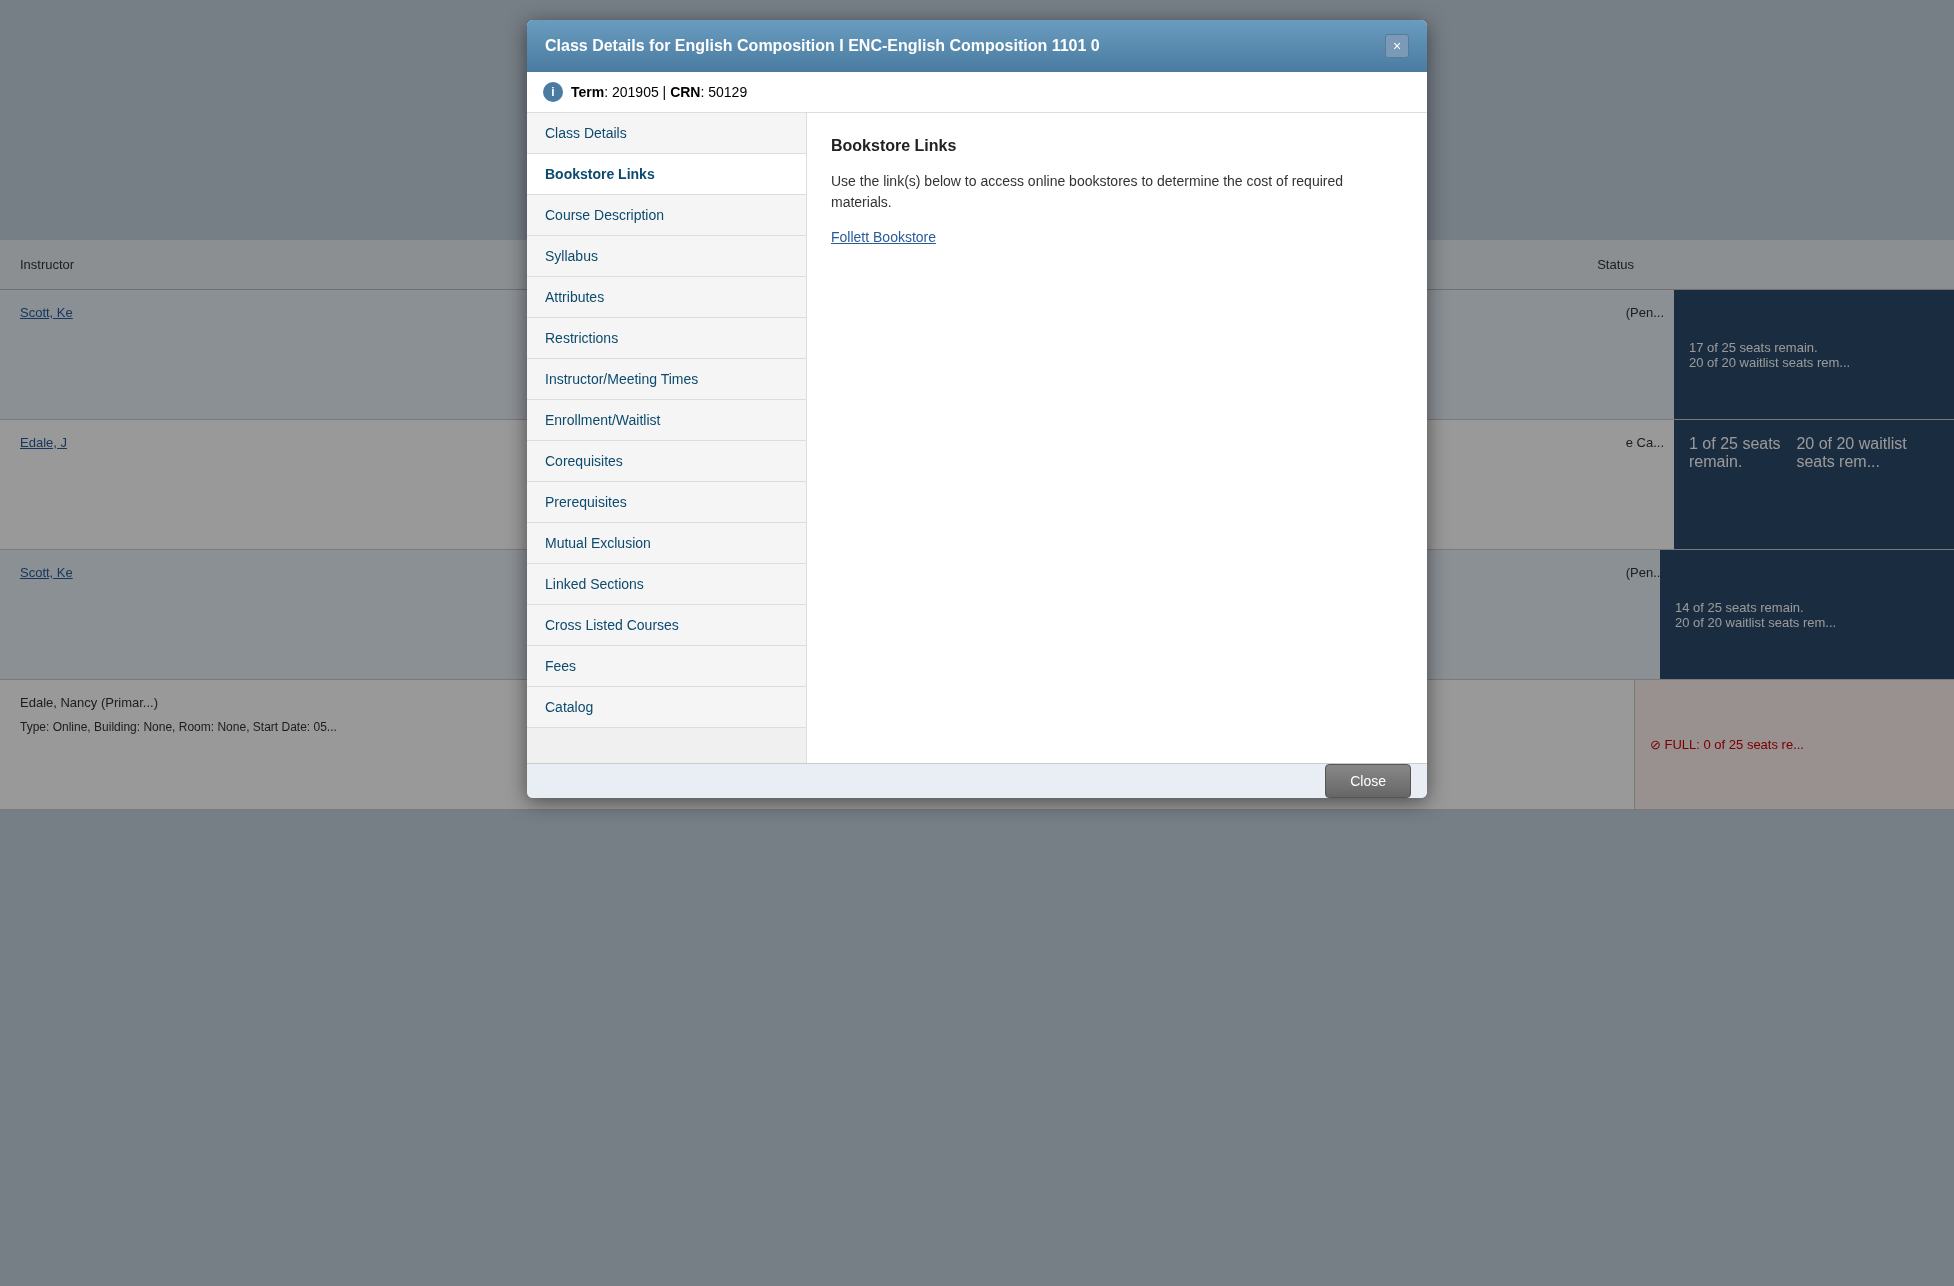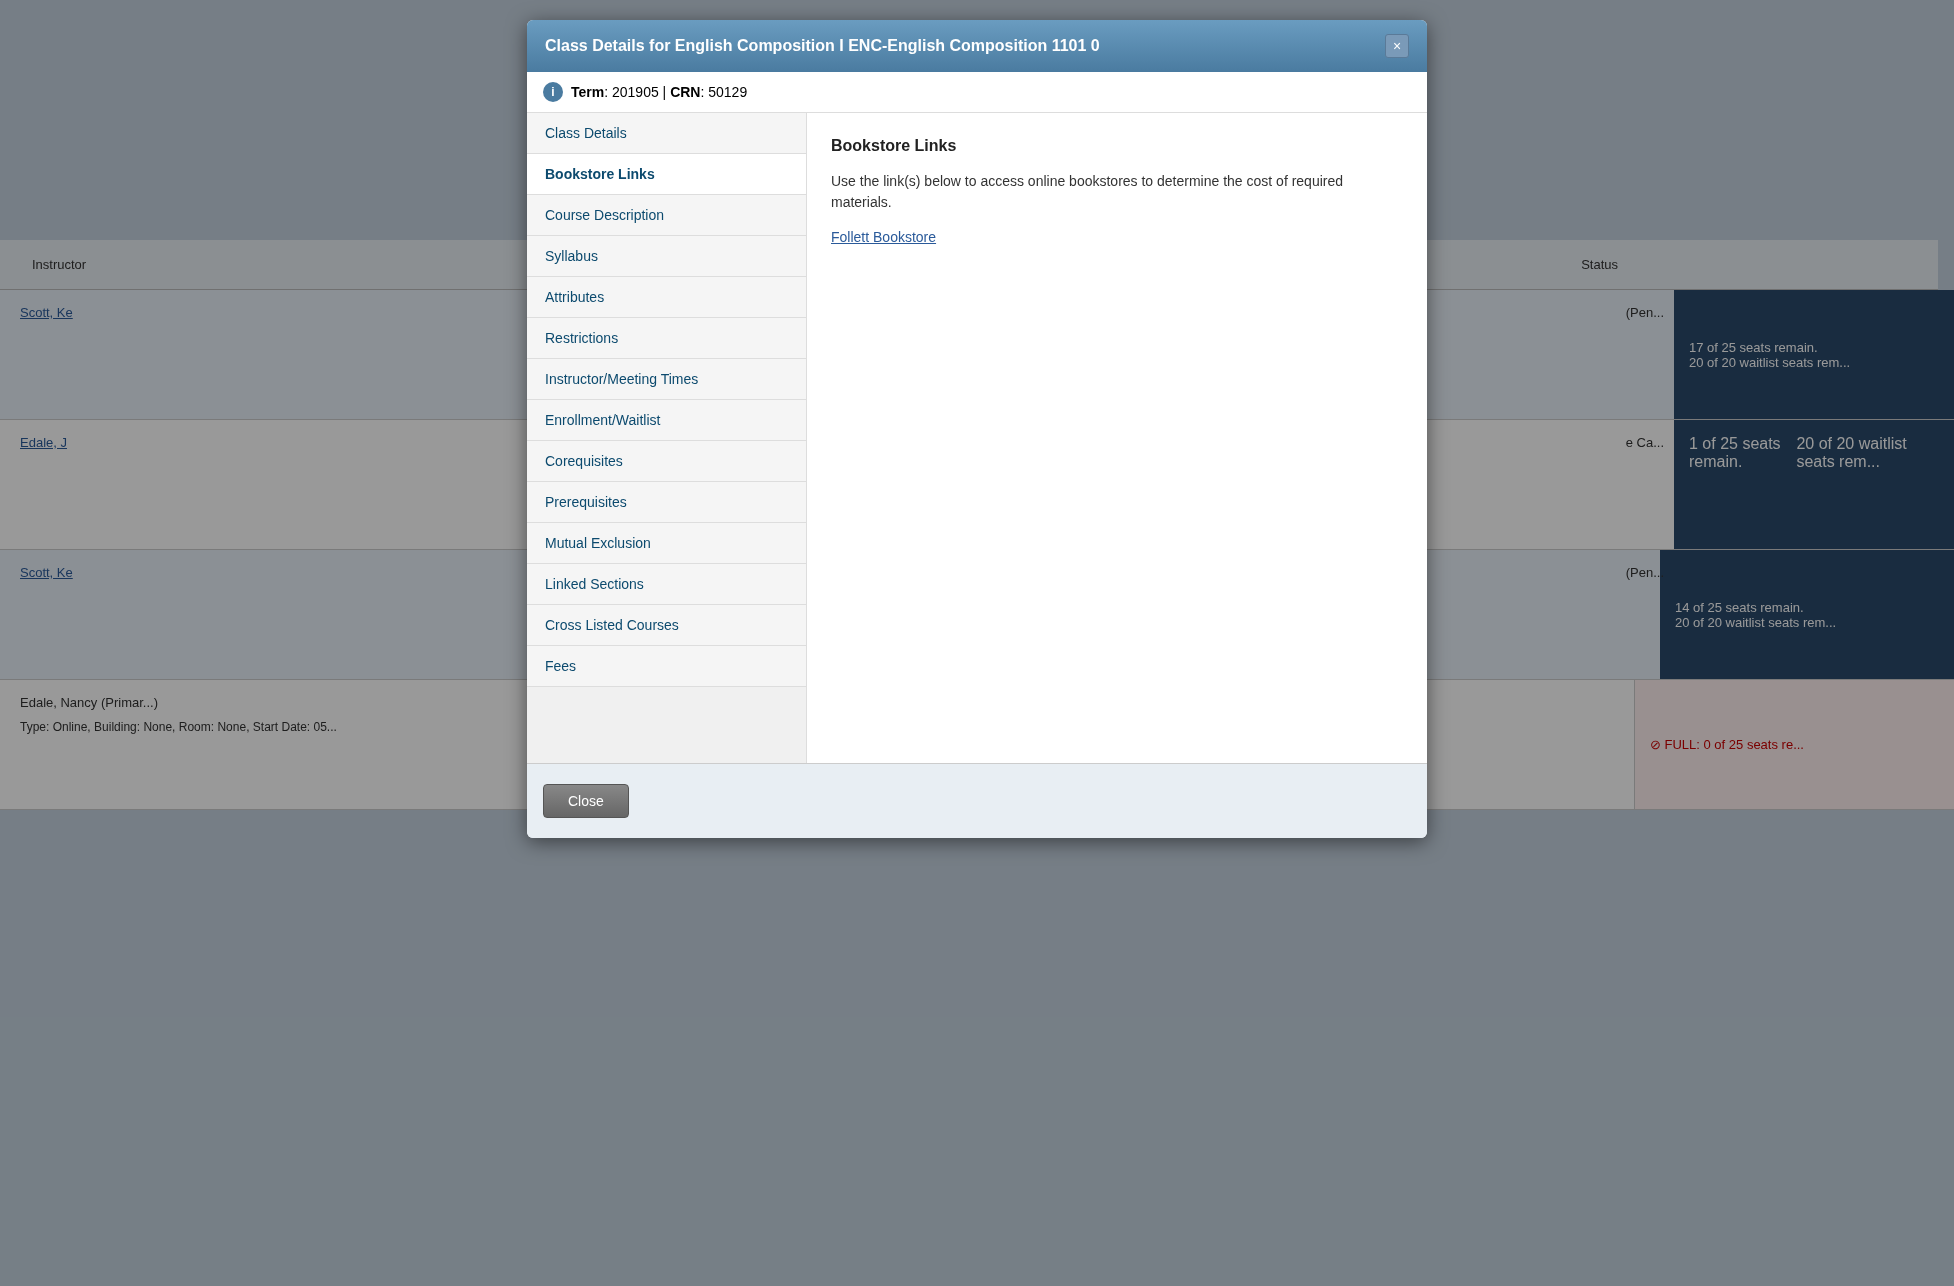--- a/index.html
+++ b/index.html
@@ -141,42 +141,42 @@
 
     .bookstore-link {
       color: #2a5a9a;
       text-decoration: underline;
       cursor: pointer;
     }
 
     
     .modal-footer {
       background: #e8eef3;
-      padding: 20px 16px;
-      display: flex;
-      justify-content: flex-start;
+      padding: 0 16px;
+      display: flex;
+      justify-content: flex-end;
       border-top: 1px solid #ccc;
     }
 
     .close-button {
       background: linear-gradient(to bottom, #888, #666);
       color: white;
       border: 1px solid #555;
       padding: 8px 24px;
       border-radius: 4px;
       cursor: pointer;
       font-size: 14px;
     }
   </style>
 </head>
 <body>
 
 <div class="bg-overlay"></div>
 
-<div style="position:absolute;top:240px;left:0;right:16px;height:50px;background:#e8eef3;border-bottom:1px solid #bbb;display:flex;align-items:center;padding:0 32px;">
+<div style="position:absolute;top:240px;left:0;right:0;height:50px;background:#e8eef3;border-bottom:1px solid #bbb;display:flex;align-items:center;padding:0 20px;">
   <span style="margin-right:40px;font-size:13px;color:#333;">Instructor</span>
   <span style="position:absolute;right:320px;font-size:13px;color:#333;">Status</span>
 </div>
 
 <div style="position:absolute;top:290px;left:0;right:0;height:130px;background:#e8f0f8;border-bottom:1px solid #ccc;">
   <span style="position:absolute;left:20px;top:15px;color:#2a5a9a;text-decoration:underline;font-size:13px;">Scott, Ke</span>
   <div style="position:absolute;right:0;top:0;width:280px;height:100%;background:#2a4a6b;color:white;font-size:13px;padding:15px;display:flex;flex-direction:column;justify-content:center;">
     <span>17 of 25 seats remain.</span>
     <span>20 of 20 waitlist seats rem...</span>
   </div>
@@ -234,20 +234,21 @@
         <div class="nav-item">Attributes</div>
         <div class="nav-item">Restrictions</div>
         <div class="nav-item">Instructor/Meeting Times</div>
         <div class="nav-item">Enrollment/Waitlist</div>
         <div class="nav-item">Corequisites</div>
         <div class="nav-item">Prerequisites</div>
         <div class="nav-item">Mutual Exclusion</div>
         <div class="nav-item">Linked Sections</div>
         <div class="nav-item">Cross Listed Courses</div>
         <div class="nav-item">Fees</div>
+        <div class="nav-item">Catalog</div>
       </div>
 
       <div class="modal-content">
         <div class="content-title">Bookstore Links</div>
         <p class="content-description">Use the link(s) below to access online bookstores to determine the cost of required materials.</p>
         <a class="bookstore-link">Follett Bookstore</a>
       </div>
 
     </div>
 

